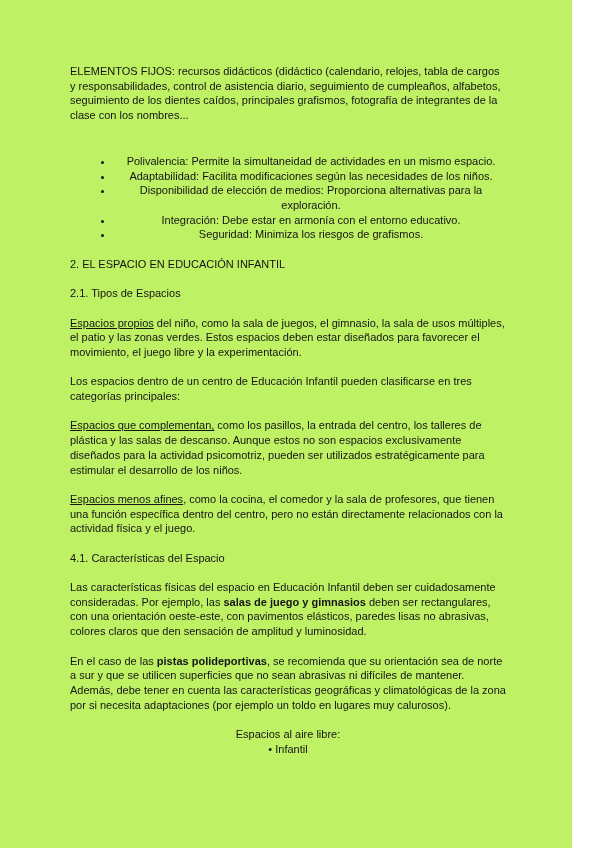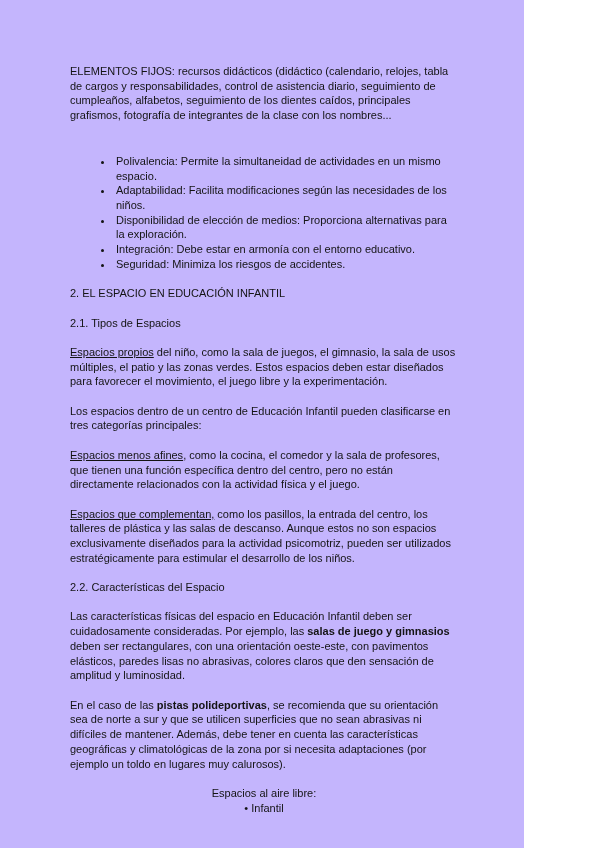--- a/index.html
+++ b/index.html
@@ -3,70 +3,71 @@
 <meta charset="utf-8">
 <style>
   * { margin: 0; padding: 0; box-sizing: border-box; }
   html, body { background: #ffffff; }
   body {
     width: 600px;
     height: 848px;
     font-family: "Liberation Sans", "DejaVu Sans", sans-serif;
   }
   .page {
-    width: 524px;
+    width: 572px;
     height: 848px;
-    background: #c4b5fd;
+    background: #bef264;
     padding: 64px 66px 1px 70px;
     font-size: 11px;
     line-height: 14.7px;
     color: #141414;
     overflow: hidden;
   }
   .para { margin: 0 0 14.7px 0; }
   .para-intro { margin-bottom: 31px; }
   .bullets {
     list-style: disc outside;
     margin: 0 0 14.7px 0;
     padding-left: 44px;
+    text-align: center;
   }
   .bullets li { padding-left: 2px; }
   .underline { text-decoration: underline; }
   .bold { font-weight: bold; }
   .tight { margin: 0; text-align: center; }
 </style>
 </head>
 <body>
 
 <div class="page">
 
   <p class="para para-intro">ELEMENTOS FIJOS: recursos didácticos (didáctico (calendario, relojes, tabla de cargos y responsabilidades, control de asistencia diario, seguimiento de cumpleaños, alfabetos, seguimiento de los dientes caídos, principales grafismos, fotografía de integrantes de la clase con los nombres...</p>
 
 
   <ul class="bullets">
     <li>Polivalencia: Permite la simultaneidad de actividades en un mismo espacio.</li>
     <li>Adaptabilidad: Facilita modificaciones según las necesidades de los niños.</li>
     <li>Disponibilidad de elección de medios: Proporciona alternativas para la exploración.</li>
     <li>Integración: Debe estar en armonía con el entorno educativo.</li>
-    <li>Seguridad: Minimiza los riesgos de accidentes.</li>
+    <li>Seguridad: Minimiza los riesgos de grafismos.</li>
   </ul>
 
   <p class="para">2. EL ESPACIO EN EDUCACIÓN INFANTIL</p>
 
   <p class="para">2.1. Tipos de Espacios</p>
 
   <p class="para"><span class="underline">Espacios propios</span><span> del niño, como la sala de juegos, el gimnasio, la sala de usos múltiples, el patio y las zonas verdes. Estos espacios deben estar diseñados para favorecer el movimiento, el juego libre y la experimentación.</span></p>
 
   <p class="para">Los espacios dentro de un centro de Educación Infantil pueden clasificarse en tres categorías principales:</p>
 
+  <p class="para"><span class="underline">Espacios que complementan,</span><span> como los pasillos, la entrada del centro, los talleres de plástica y las salas de descanso. Aunque estos no son espacios exclusivamente diseñados para la actividad psicomotriz, pueden ser utilizados estratégicamente para estimular el desarrollo de los niños.</span></p>
+
   <p class="para"><span class="underline">Espacios menos afines</span><span>, como la cocina, el comedor y la sala de profesores, que tienen una función específica dentro del centro, pero no están directamente relacionados con la actividad física y el juego.</span></p>
 
-  <p class="para"><span class="underline">Espacios que complementan,</span><span> como los pasillos, la entrada del centro, los talleres de plástica y las salas de descanso. Aunque estos no son espacios exclusivamente diseñados para la actividad psicomotriz, pueden ser utilizados estratégicamente para estimular el desarrollo de los niños.</span></p>
-
-  <p class="para">2.2. Características del Espacio</p>
+  <p class="para">4.1. Características del Espacio</p>
 
   <p class="para"><span>Las características físicas del espacio en Educación Infantil deben ser cuidadosamente consideradas. Por ejemplo, las </span><span class="bold">salas de juego y gimnasios</span><span> deben ser rectangulares, con una orientación oeste-este, con pavimentos elásticos, paredes lisas no abrasivas, colores claros que den sensación de amplitud y luminosidad.</span></p>
 
   <p class="para"><span>En el caso de las </span><span class="bold">pistas polideportivas</span><span>, se recomienda que su orientación sea de norte a sur y que se utilicen superficies que no sean abrasivas ni difíciles de mantener. Además, debe tener en cuenta las características geográficas y climatológicas de la zona por si necesita adaptaciones (por ejemplo un toldo en lugares muy calurosos).</span></p>
 
   <p class="para tight">Espacios al aire libre:</p>
 
   <p class="para tight">• Infantil</p>
 
 </div>

